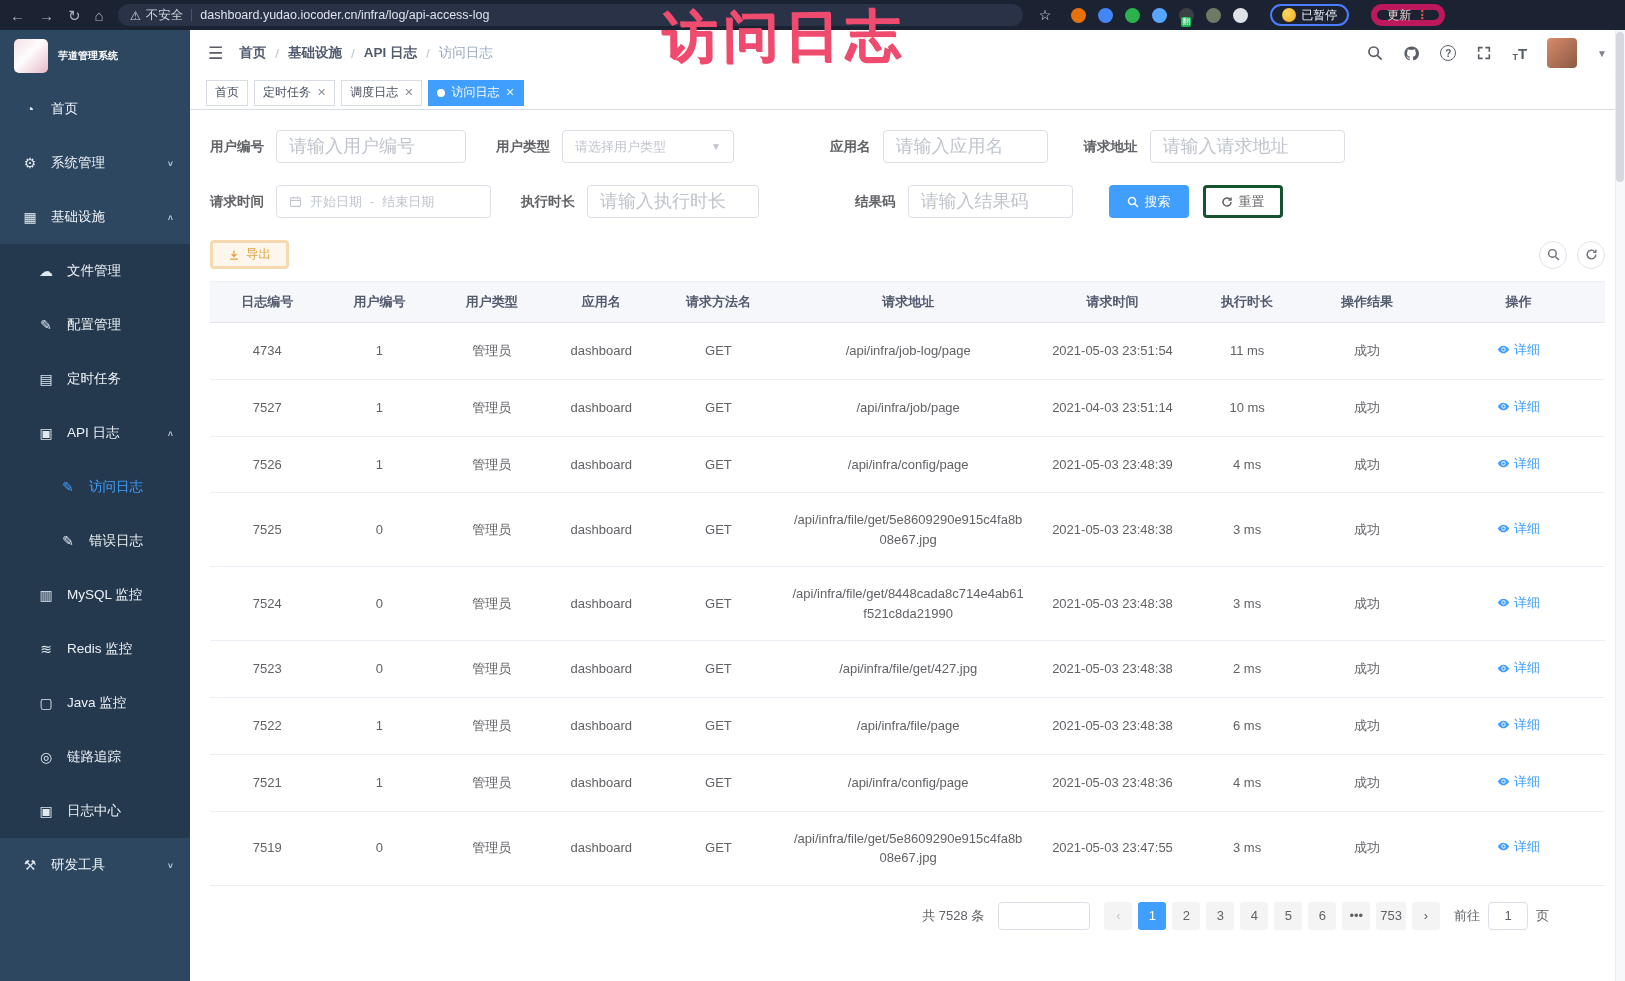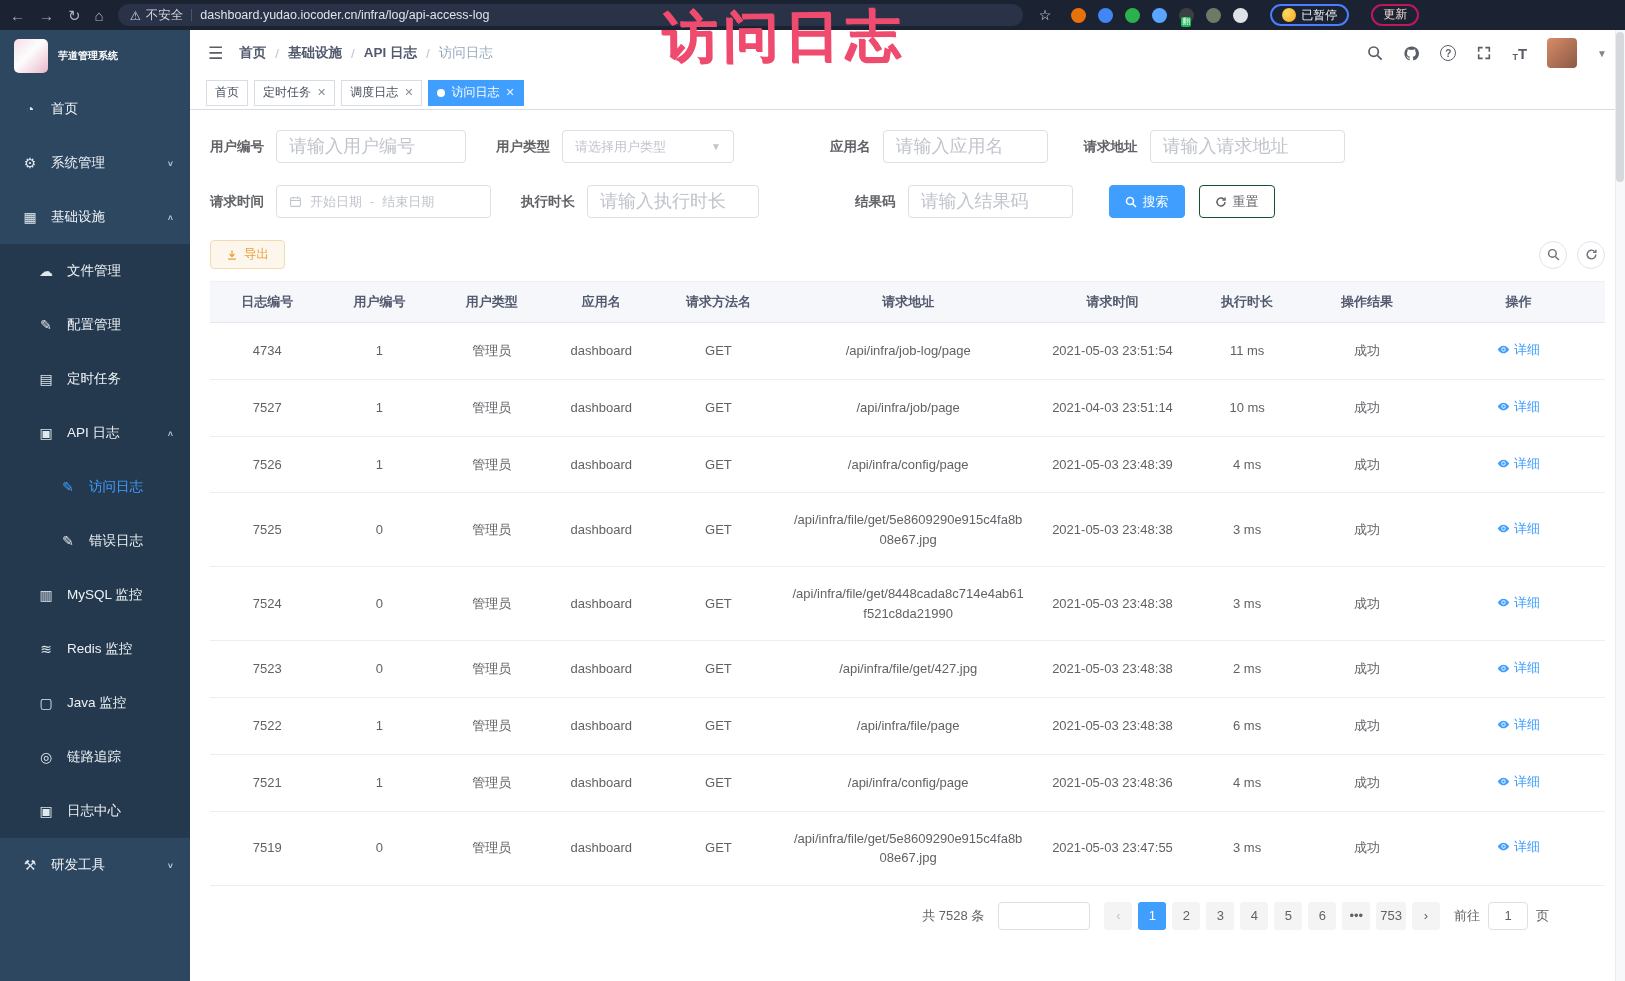--- a/index.html
+++ b/index.html
@@ -18,21 +18,21 @@
   .url-pill .sep { width:1px; height:12px; background:#4a5370; }
   .url-pill .url-text { white-space:nowrap; overflow:hidden; }
   .star { color:#e3e6ec; font-size:14px; margin-left:2px; }
   .ext-row { display:flex; align-items:center; gap:12px; margin-left:6px; }
   .ext-dot { width:15px; height:15px; border-radius:50%; position:relative; }
   .ext-badge { position:absolute; bottom:-4px; left:2px; background:#19b955; color:#fff; font-size:8px;
     padding:0 1px; border-radius:2px; line-height:10px; }
   .pill { height:22px; border-radius:12px; display:flex; align-items:center; gap:5px; padding:0 10px;
     color:#eceff4; font-size:12px; margin-left:8px; }
   .pill.paused { border:2px solid #4a7dff; }
-  .pill.update { border:2px solid #be185d; color:#f2d9d3;flex-direction:column; }
+  .pill.update { border:6px solid #be185d; color:#f2d9d3; }
   .emoji-face { width:14px; height:14px; border-radius:50%; background:radial-gradient(circle at 35% 35%, #ffd95e, #f5a623); }
   .dots { color:#e2543c; font-weight:bold; letter-spacing:1px; }
 
   
   .app { display:flex; height:951px; }
 
   
   .sidebar { width:190px; background:#2e4760; color:#eef2f7; flex-shrink:0; display:flex; flex-direction:column; }
   .logo-row { height:52px; display:flex; align-items:center; gap:10px; padding-left:14px; }
   .logo-avatar { width:34px; height:34px; border-radius:5px;
@@ -80,21 +80,21 @@
   .f-input, .f-select, .f-daterange {
     height:33px; border:1px solid #dcdfe6; border-radius:4px; background:#fff;
     display:flex; align-items:center; padding:0 12px; color:#606266; }
   .f-input input { border:none; outline:none; width:100%; font-size:18px; color:#606266; font-family:inherit; }
   .f-input input::placeholder { color:#c0c4cc; }
   .f-select { width:172px; justify-content:space-between; color:#c0c4cc; cursor:pointer; }
   .f-select .sel-caret { color:#c0c4cc; font-size:10px; }
   .f-daterange { width:215px; gap:8px; color:#c0c4cc; }
   .f-daterange .cal { color:#c0c4cc; display:flex; }
   .btn { height:33px; border-radius:4px; display:inline-flex; align-items:center; gap:6px;
-    padding:0 15px; font-size:13px; cursor:pointer; border:1px solid #14532d; background:#fff; color:#606266; }
+    padding:0 15px; font-size:13px; cursor:pointer; border:3px solid #14532d; background:#fff; color:#606266; }
   .btn.primary { background:#409eff; border-color:#409eff; color:#fff; }
   .btn.warn-plain { background:#fdf6ec; border-color:#f5dab1; color:#e6a23c; height:29px; font-size:12.5px;align-items:center; }
 
   .toolbar-row { display:flex; align-items:center; margin-bottom:12px; }
   .tool-circles { margin-left:auto; display:flex; gap:10px; }
   .circle-btn { width:28px; height:28px; border-radius:50%; border:1px solid #e0e3e9; color:#6b6f76;
     display:flex; align-items:center; justify-content:center; cursor:pointer; background:#fff; }
 
   
   table { width:100%; border-collapse:collapse; table-layout:fixed; }

